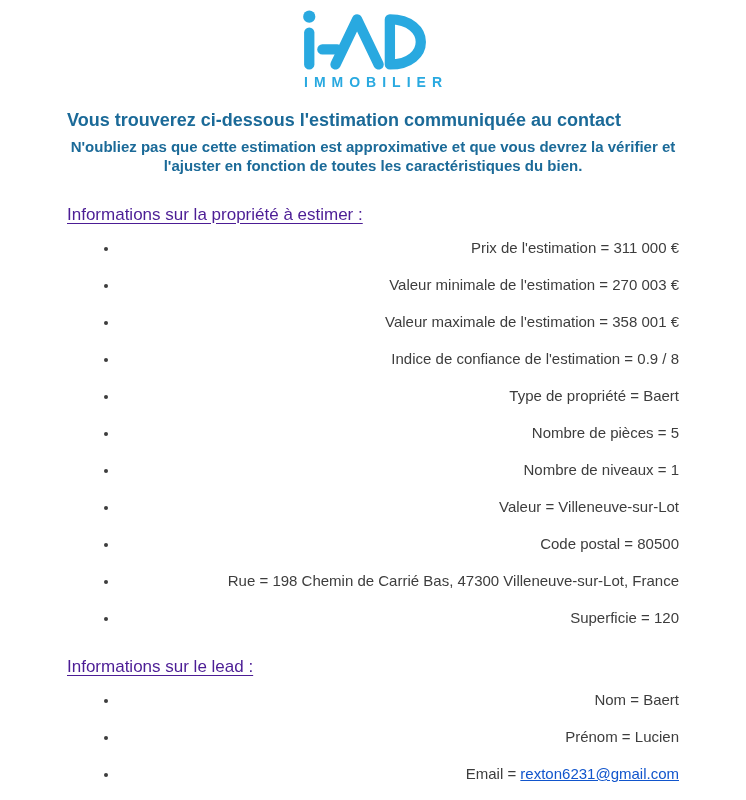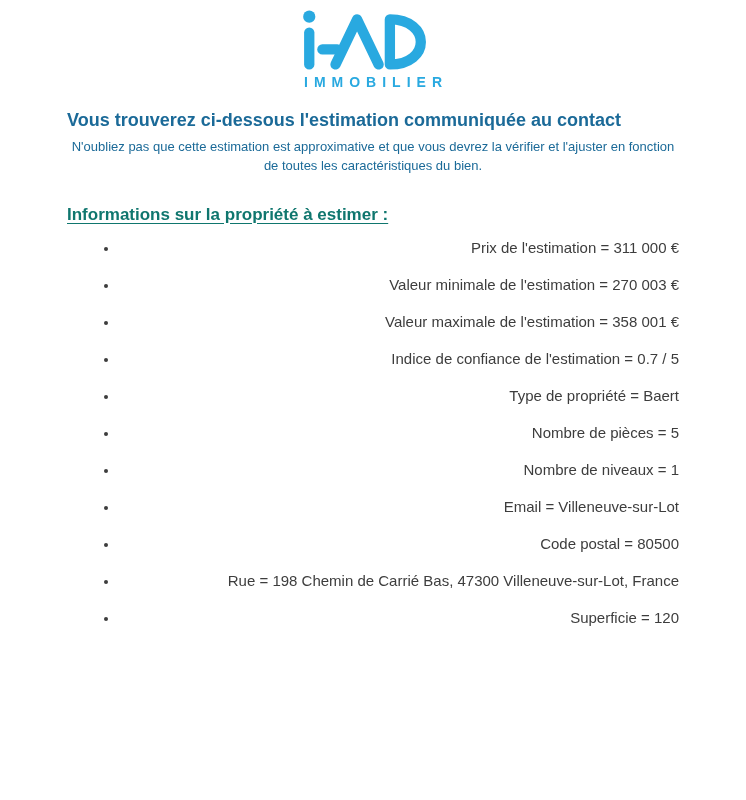--- a/index.html
+++ b/index.html
@@ -38,33 +38,34 @@
   .title {
     text-align: left;
     color: #1b6a98;
     font-size: 18px;
     font-weight: bold;
     margin: 14px 0 6px 0;
   }
   .subtitle {
     text-align: center;
     color: #1b6a98;
-    font-size: 13px;
+    font-size: 15px;
     line-height: 19px;
     margin: 0 auto;
     max-width: 640px;
+    font-weight: bold;
   }
   
   .section {
     margin-top: 30px;
   }
   .section-heading {
-    color: #0f766e;
+    color: #4c1d95;
     font-size: 17px;
-    font-weight: bold;
+    font-weight: normal;
     text-decoration: underline;
     text-underline-offset: 3px;
     margin: 0 0 14px 0;
   }
   ul.info-list {
     margin: 0;
     padding: 0 0 0 52px;
     list-style: disc;
     text-align: right;
   }
@@ -112,32 +113,44 @@
   <div class="section">
     <div class="section-heading">Informations sur la propriété à estimer :</div>
     <ul class="info-list">
 
         <li><span>Prix de l'estimation = 311 000 €</span></li>
 
         <li><span>Valeur minimale de l'estimation = 270 003 €</span></li>
 
         <li><span>Valeur maximale de l'estimation = 358 001 €</span></li>
 
-        <li><span>Indice de confiance de l'estimation = 0.7 / 5</span></li>
+        <li><span>Indice de confiance de l'estimation = 0.9 / 8</span></li>
 
         <li><span>Type de propriété = Baert</span></li>
 
         <li><span>Nombre de pièces = 5</span></li>
 
         <li><span>Nombre de niveaux = 1</span></li>
 
-        <li><span>Email = Villeneuve-sur-Lot</span></li>
+        <li><span>Valeur = Villeneuve-sur-Lot</span></li>
 
         <li><span>Code postal = 80500</span></li>
 
         <li><span>Rue = 198 Chemin de Carrié Bas, 47300 Villeneuve-sur-Lot, France</span></li>
 
         <li><span>Superficie = 120</span></li>
       </ul>
   </div>
 
+  <div class="section">
+    <div class="section-heading">Informations sur le lead :</div>
+    <ul class="info-list">
+
+        <li><span>Nom = Baert</span></li>
+
+        <li><span>Prénom = Lucien</span></li>
+
+        <li><span>Email = </span><a class="email-link" href="#">rexton6231@gmail.com</a></li>
+
+      </ul>
+  </div>
 
 </div>
 
 </body></html>

